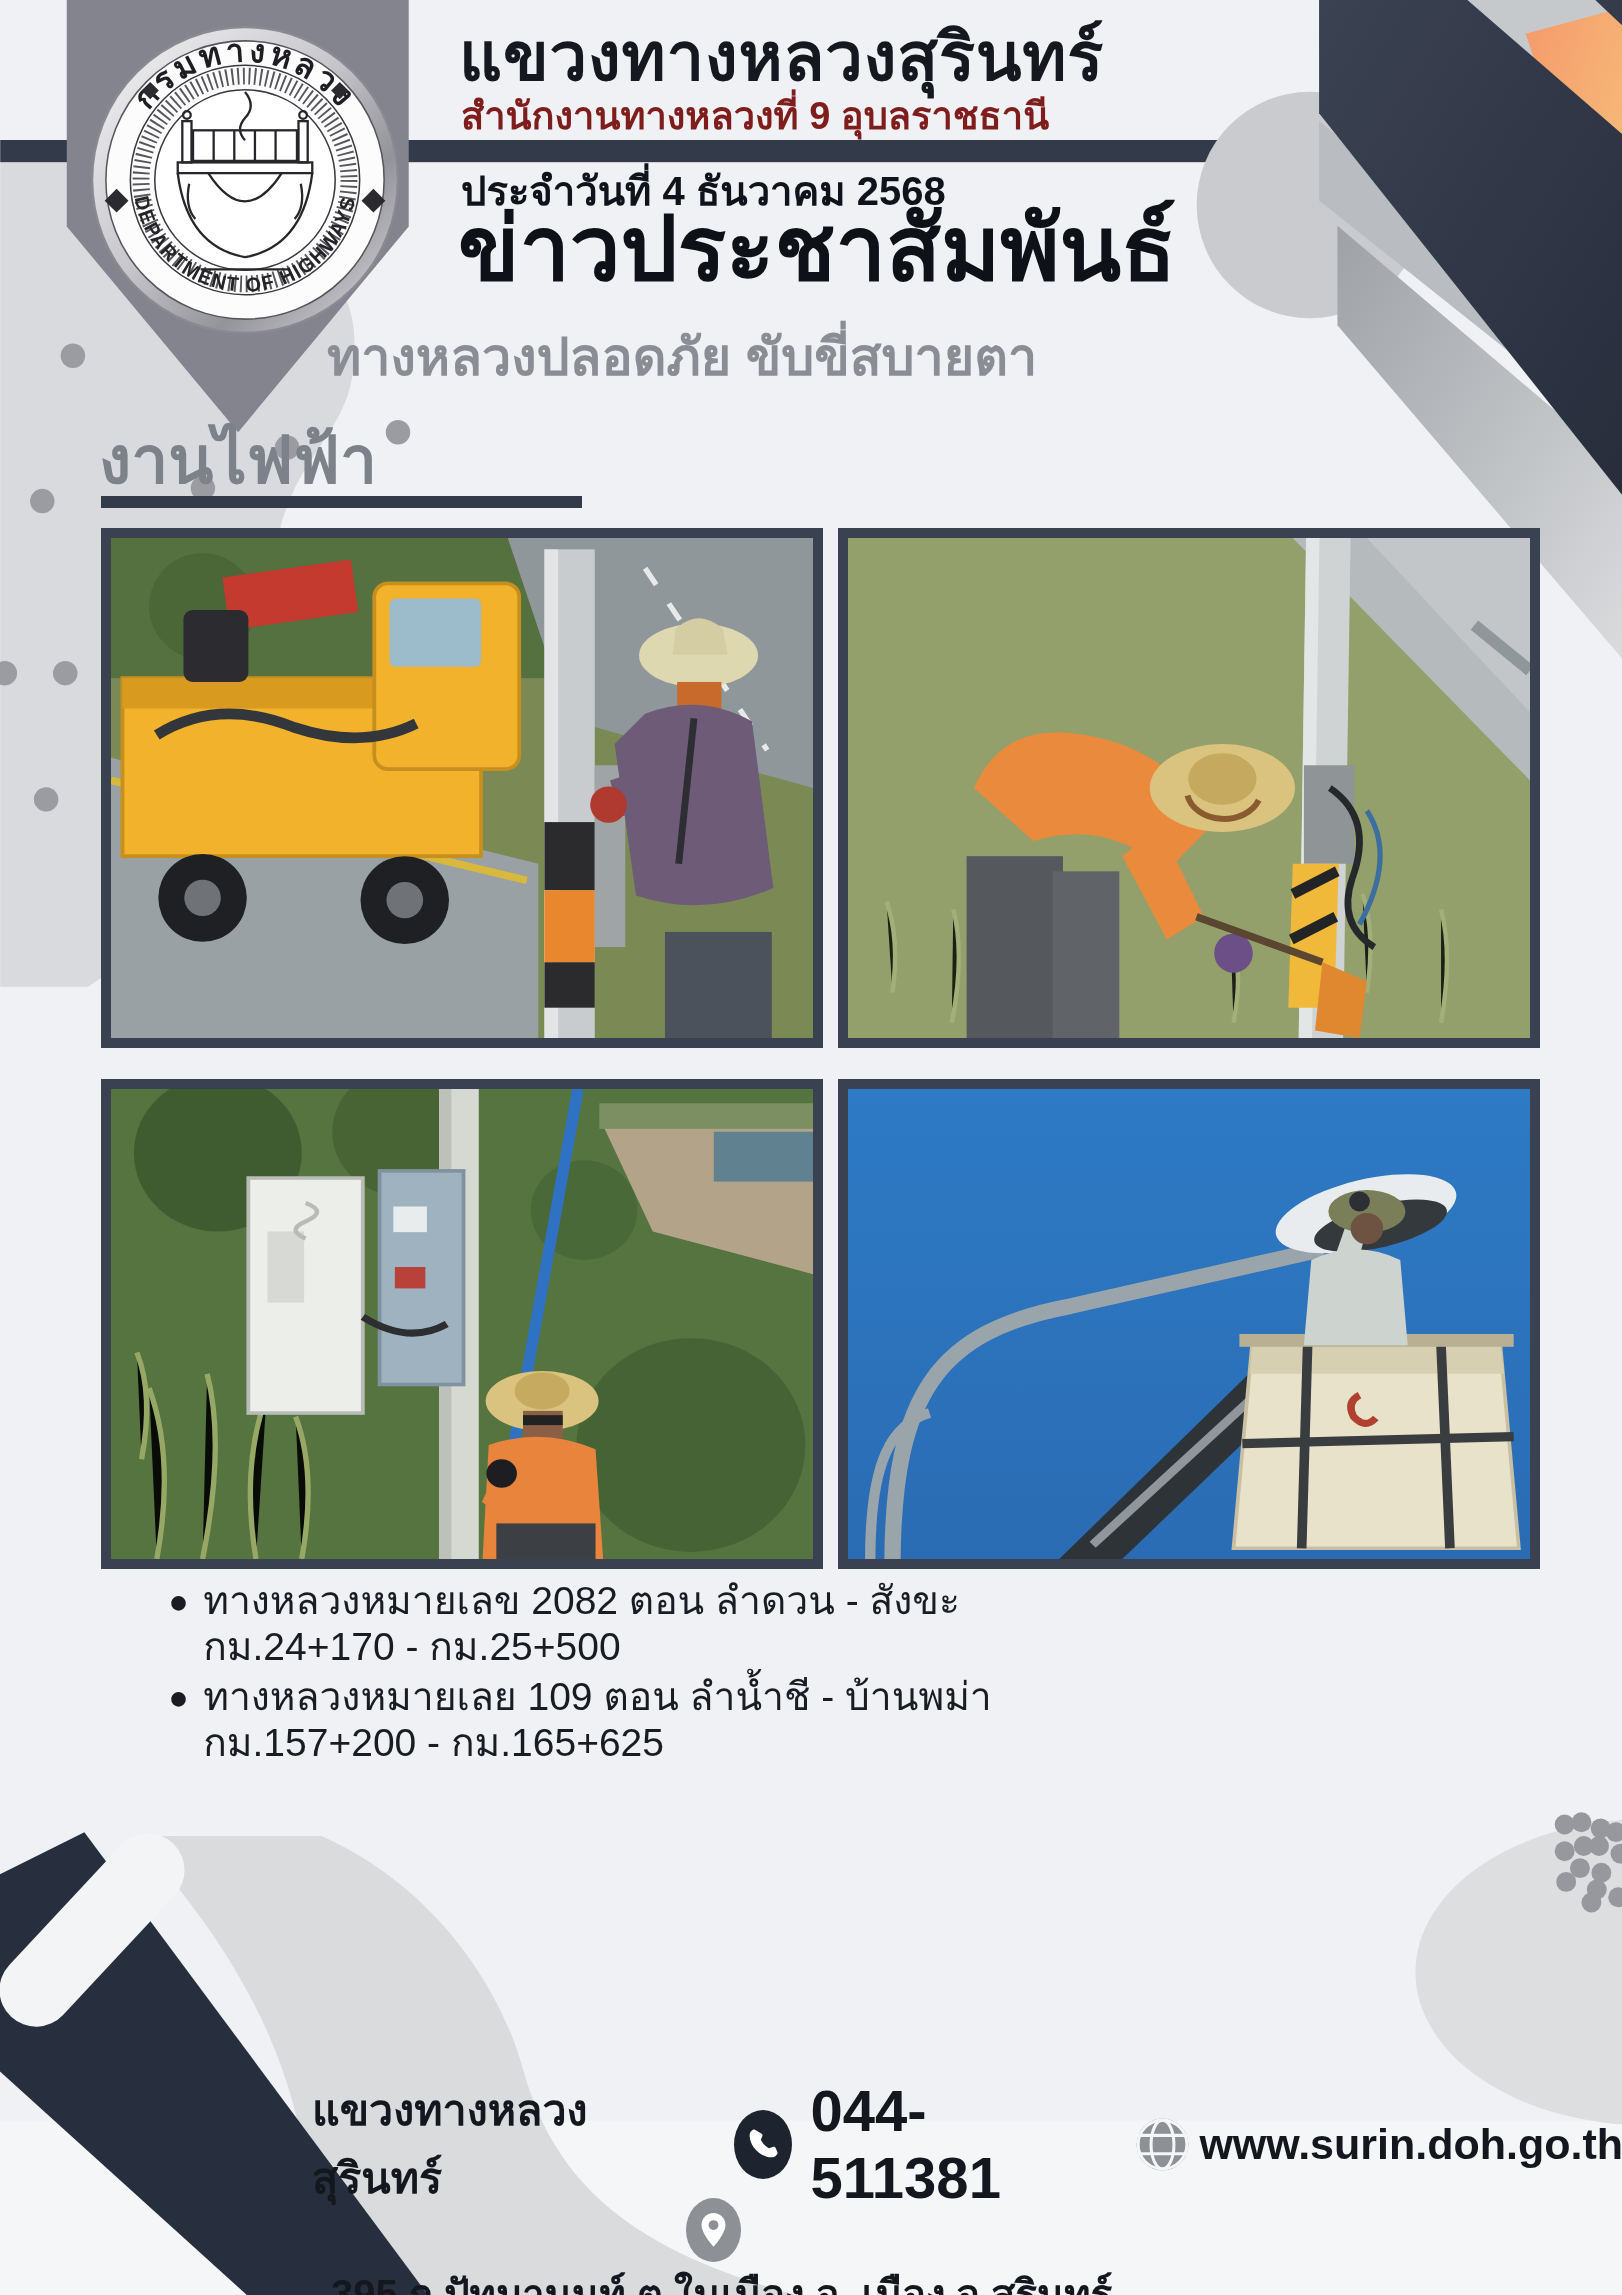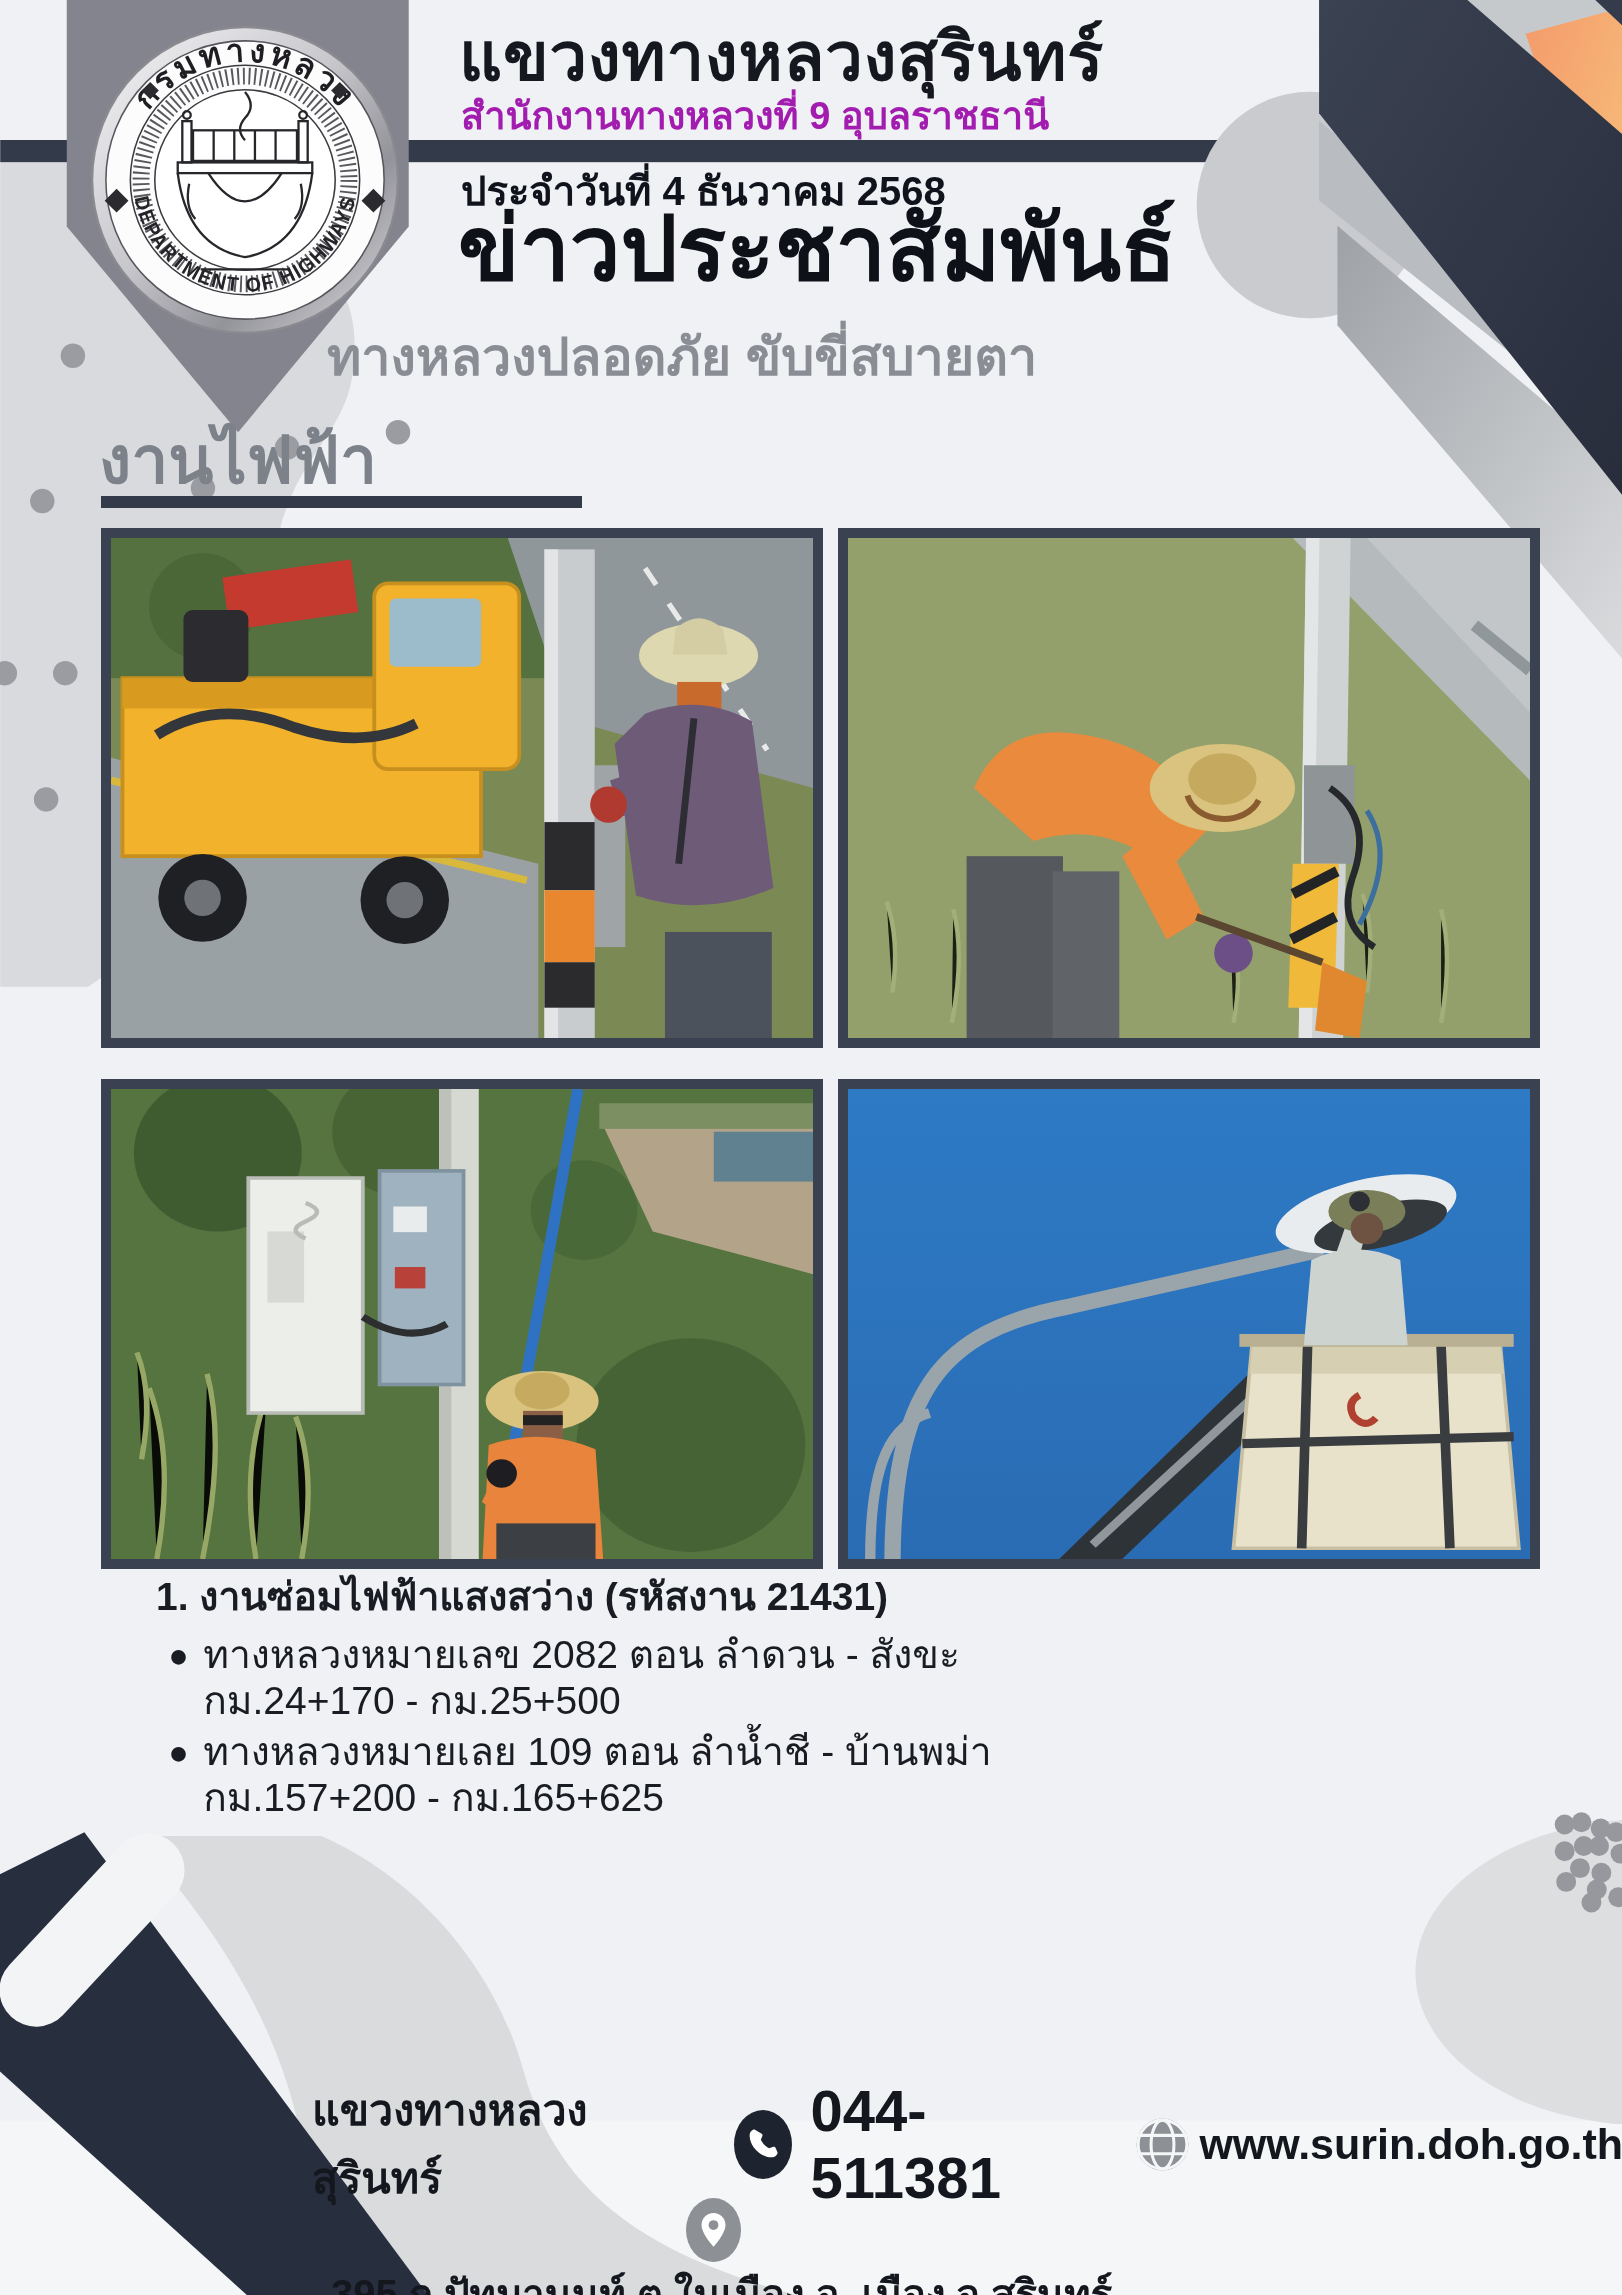--- a/index.html
+++ b/index.html
@@ -1,20 +1,20 @@
 <!DOCTYPE html>
 <html style="font-size:12.2px"><head>
 <meta charset="utf-8">
 <style>
   html,body{margin:0;padding:0;background:#dfe1e5;}
   #page{position:relative;width:1623px;height:2295px;background:#eff1f4;overflow:hidden;
         font-family:"Liberation Sans","DejaVu Sans",sans-serif;color:#15181f;}
   .abs{position:absolute;}
   .hdr-org{left:459px;top:15.3px;font-size:67px;font-weight:800;letter-spacing:0.8px;color:#15181f;line-height:1.25;}
-  .hdr-office{left:461px;top:93px;font-size:38px;font-weight:600;color:#a21caf;line-height:1.25;}
+  .hdr-office{left:461px;top:93px;font-size:38px;font-weight:600;color:#7f1d1d;line-height:1.25;}
   .hdr-date{left:461px;top:165px;font-size:40px;font-weight:700;color:#10131b;line-height:1.3;}
   .hdr-title{left:458px;top:193px;font-size:90px;font-weight:800;color:#0e1118;line-height:1.25;}
   .hdr-tagline{left:327px;top:324px;font-size:52px;font-weight:600;color:#8a8d94;line-height:1.3;}
   .sec-heading{left:99px;top:419px;font-size:66px;font-weight:700;color:#7d818a;line-height:1.25;}
   .sec-rule{left:101px;top:496px;width:481px;height:11.5px;background:#333a49;}
   .photo{position:absolute;border:10.7px solid #3a4150;background:#888;}
   .photo svg{display:block;width:100%;height:100%;}
   .worklist{left:156px;top:1573px;width:1148px;font-size:39px;color:#191c22;}
   .work-title{font-weight:600;line-height:1.25;margin-bottom:10.7px;}
   .bullet-row{display:flex;margin-left:12.2px;margin-top:4.6px;}
@@ -329,21 +329,20 @@
         <path d="M625,240 q 60,-30 120,0 l 10,120 h -140 Z" fill="#cdd3cf"></path>
         <path d="M652,250 l 30,-90 26,8 -24,88 Z" fill="#cdd3cf"></path>
         <ellipse cx="700" cy="172" rx="52" ry="30" fill="#7a7f5a"></ellipse>
         <circle cx="700" cy="196" r="22" fill="#6e5242"></circle>
         <circle cx="690" cy="158" r="14" fill="#2c2f33"></circle>
       </g>
     </svg>
   </div>
 
   <div class="abs worklist">
-    <div class="work-title">1. งานซ่อมไฟฟ้าแสงสว่าง (รหัสงาน 21431)</div>
     <div class="bullet-row">
       <div class="bullet-dot">●</div>
       <div class="bullet-lines">
         <div>ทางหลวงหมายเลข 2082 ตอน ลำดวน - สังขะ</div>
         <div>กม.24+170 - กม.25+500</div>
       </div>
     </div>
     <div class="bullet-row">
       <div class="bullet-dot">●</div>
       <div class="bullet-lines">

